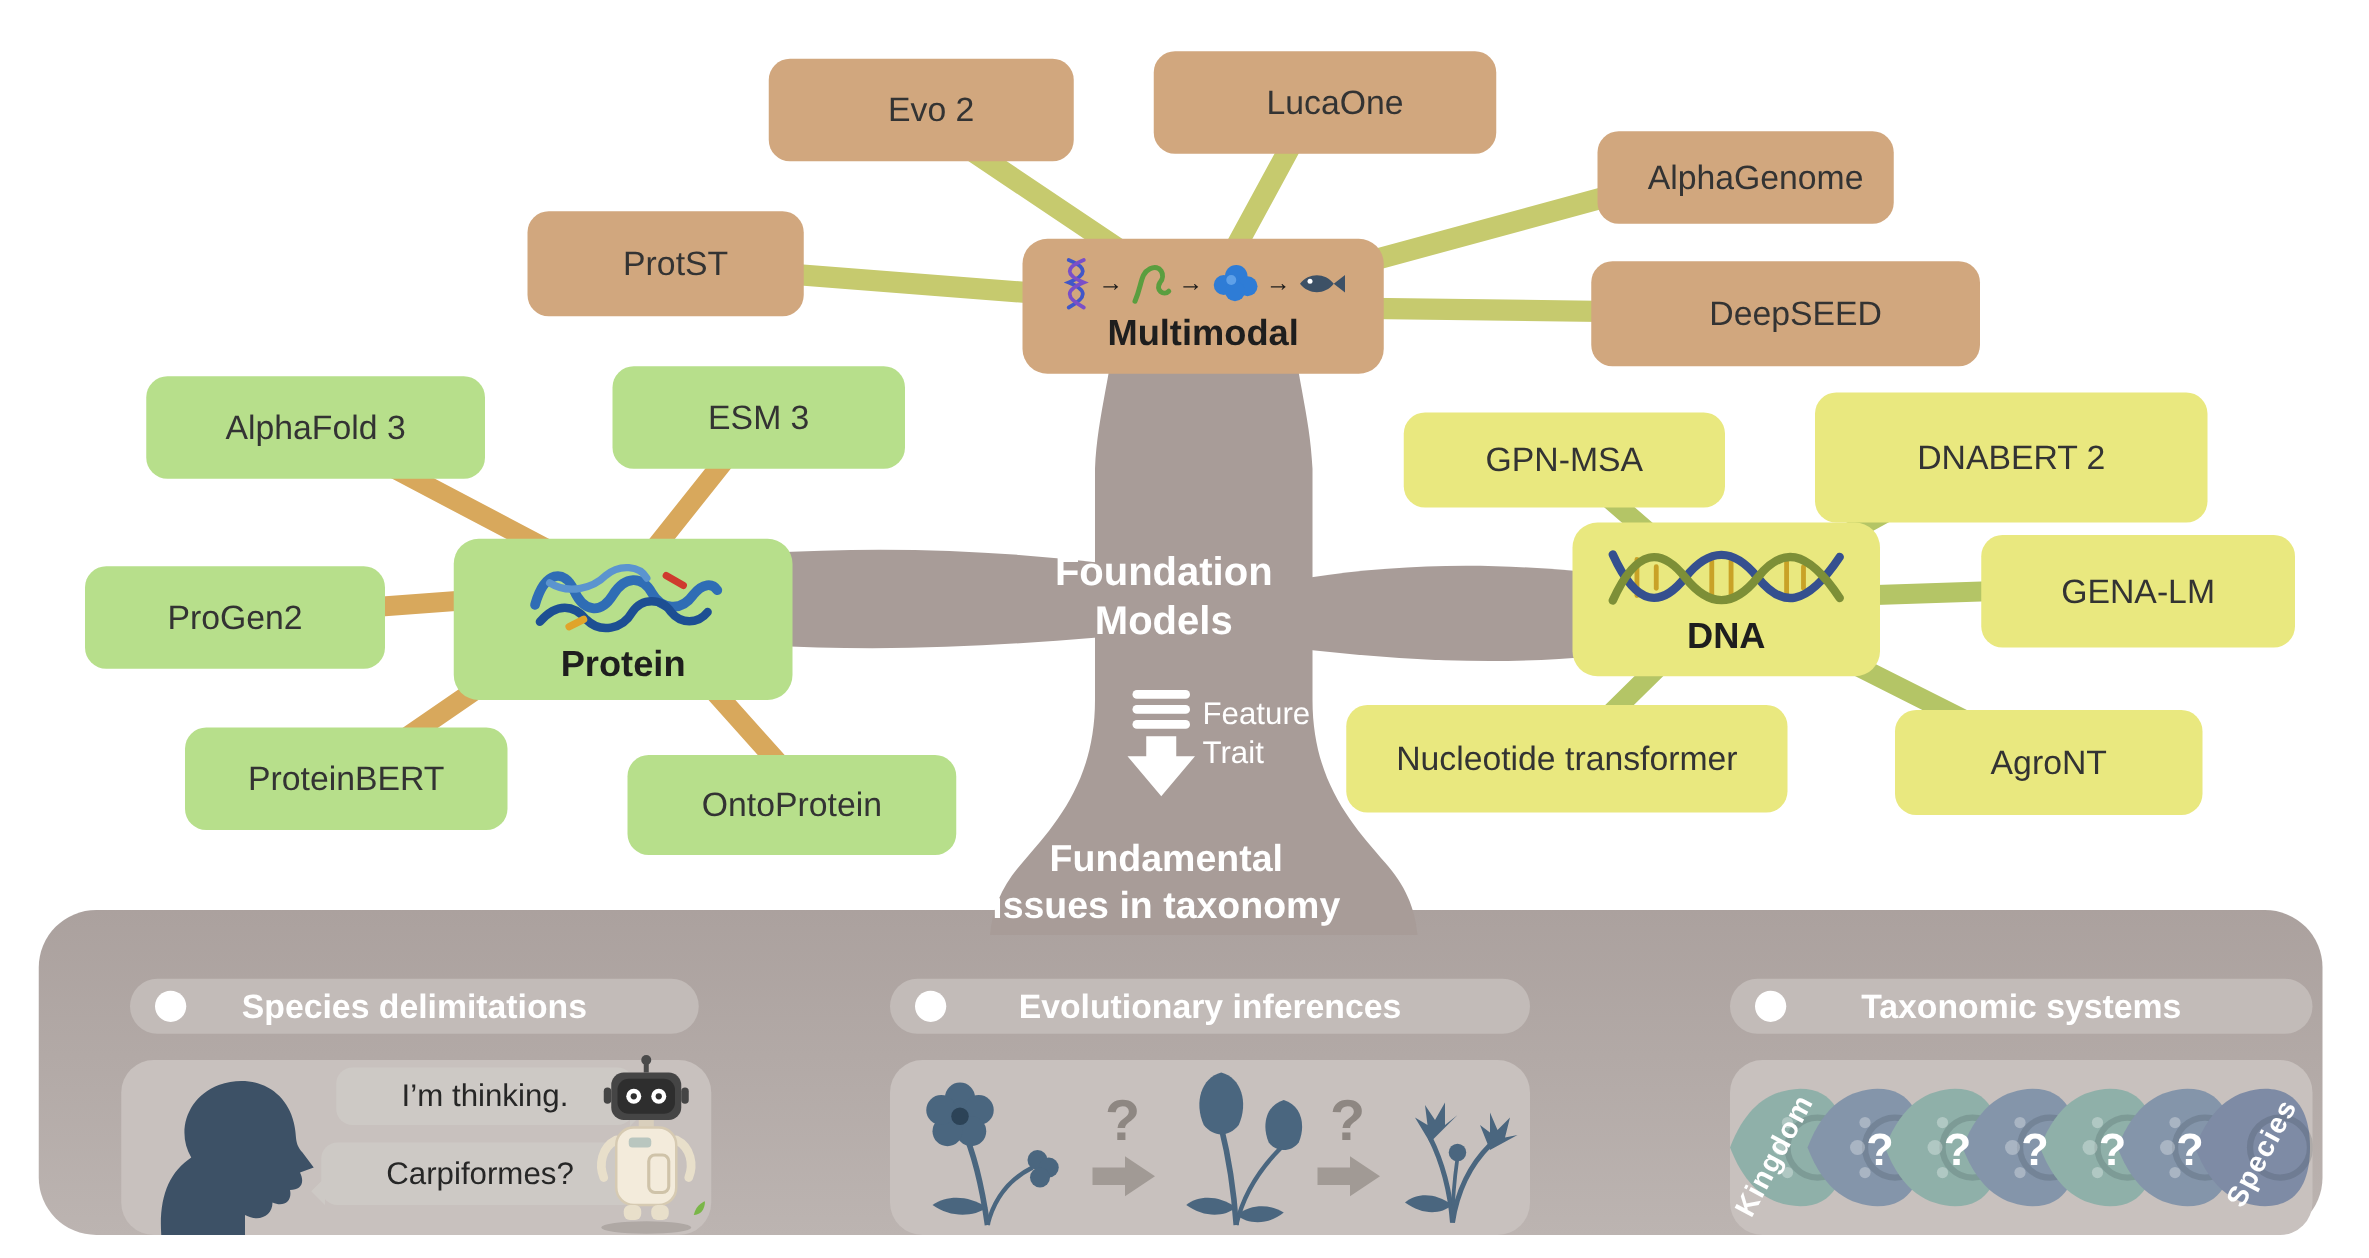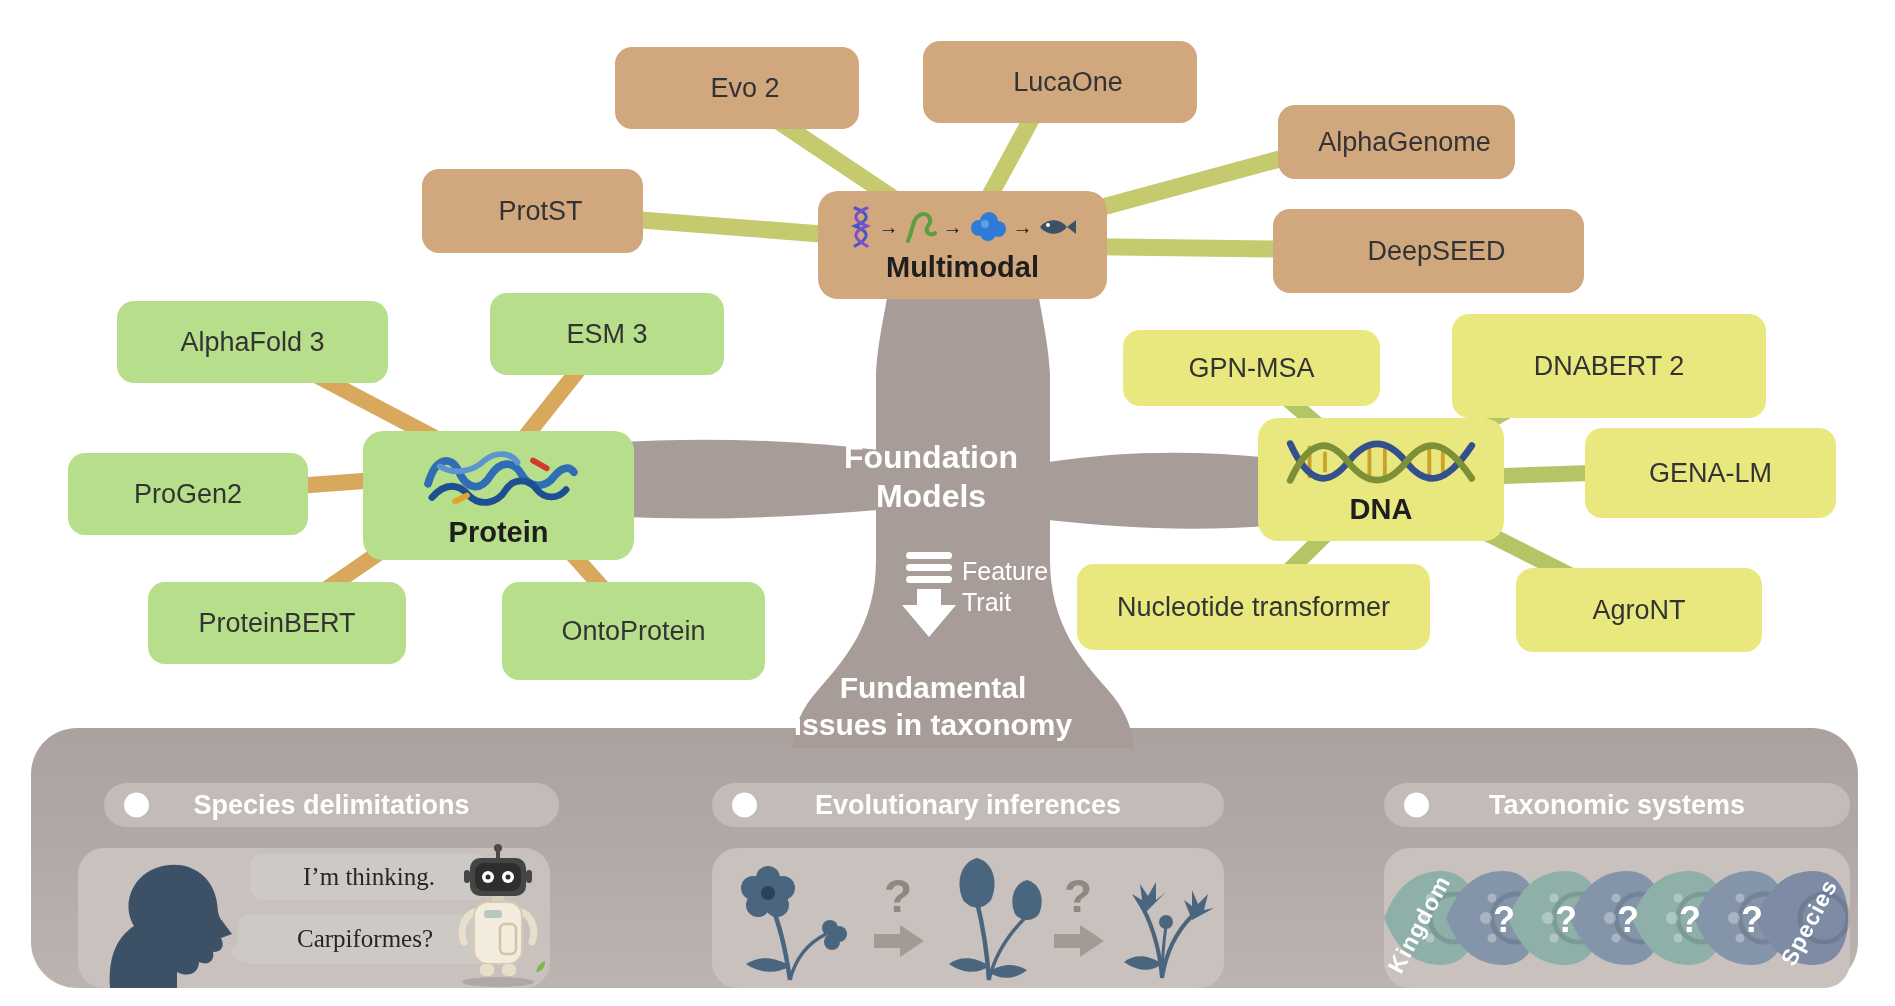--- a/index.html
+++ b/index.html
@@ -119,21 +119,21 @@
   </div>
   <div class="box green" style="left:490px;top:293px;width:234px;height:82px;">
     <span>ESM 3</span>
   </div>
   <div class="box green" style="left:68px;top:453px;width:240px;height:82px;">
     <span>ProGen2</span>
   </div>
   <div class="box green" style="left:148px;top:582px;width:258px;height:82px;">
     <span>ProteinBERT</span>
   </div>
-  <div class="box green" style="left:502px;top:582px;width:263px;height:98px;">
+  <div class="box green" style="left:502px;top:604px;width:263px;height:80px;">
     <span>OntoProtein</span>
   </div>
 
   <div class="box yellow" style="left:1123px;top:330px;width:257px;height:76px;">
     <span>GPN-MSA</span>
   </div>
   <div class="box yellow" style="left:1452px;top:314px;width:314px;height:104px;">
     <span>DNABERT 2</span>
   </div>
   <div class="box yellow" style="left:1585px;top:428px;width:251px;height:90px;">
@@ -221,21 +221,21 @@
   </div>
   <div class="section-bar" style="left:712px;top:783px;width:512px;">
     <span class="bar-dot"></span>
     <span>Evolutionary inferences</span>
   </div>
   <div class="section-bar" style="left:1384px;top:783px;width:466px;">
     <span class="bar-dot"></span>
     <span>Taxonomic systems</span>
   </div>
 
-  <div class="sub-panel" style="left:78px;top:848px;width:472px;font-family:Liberation Serif, serif;">
+  <div class="sub-panel" style="left:97px;top:848px;width:472px;">
     <svg width="150" height="134" viewBox="0 0 150 134" style="position:absolute;left:16px;top:6px;">
       <path fill="var(--silhouette,#3d5166)" d="M16 134 C 14 104 22 84 40 72 C 28 52 36 24 62 14 C 90 4 116 18 122 44 C 125 56 122 60 129 68 L 138 80 L 127 84 C 131 92 128 98 119 98 C 121 107 114 112 105 108 C 105 119 94 124 83 118 L 83 134 Z"></path>
     </svg>
     <div class="bubble tail-right" style="left:172px;top:6px;width:206px;height:46px;">
       <span>I’m thinking.</span>
     </div>
     <div class="bubble tail-left" style="left:160px;top:66px;width:222px;height:50px;">
       <span>Carpiformes?</span>
     </div>
     <svg width="96" height="146" viewBox="0 0 96 146" style="position:absolute;left:372px;top:-6px;">

